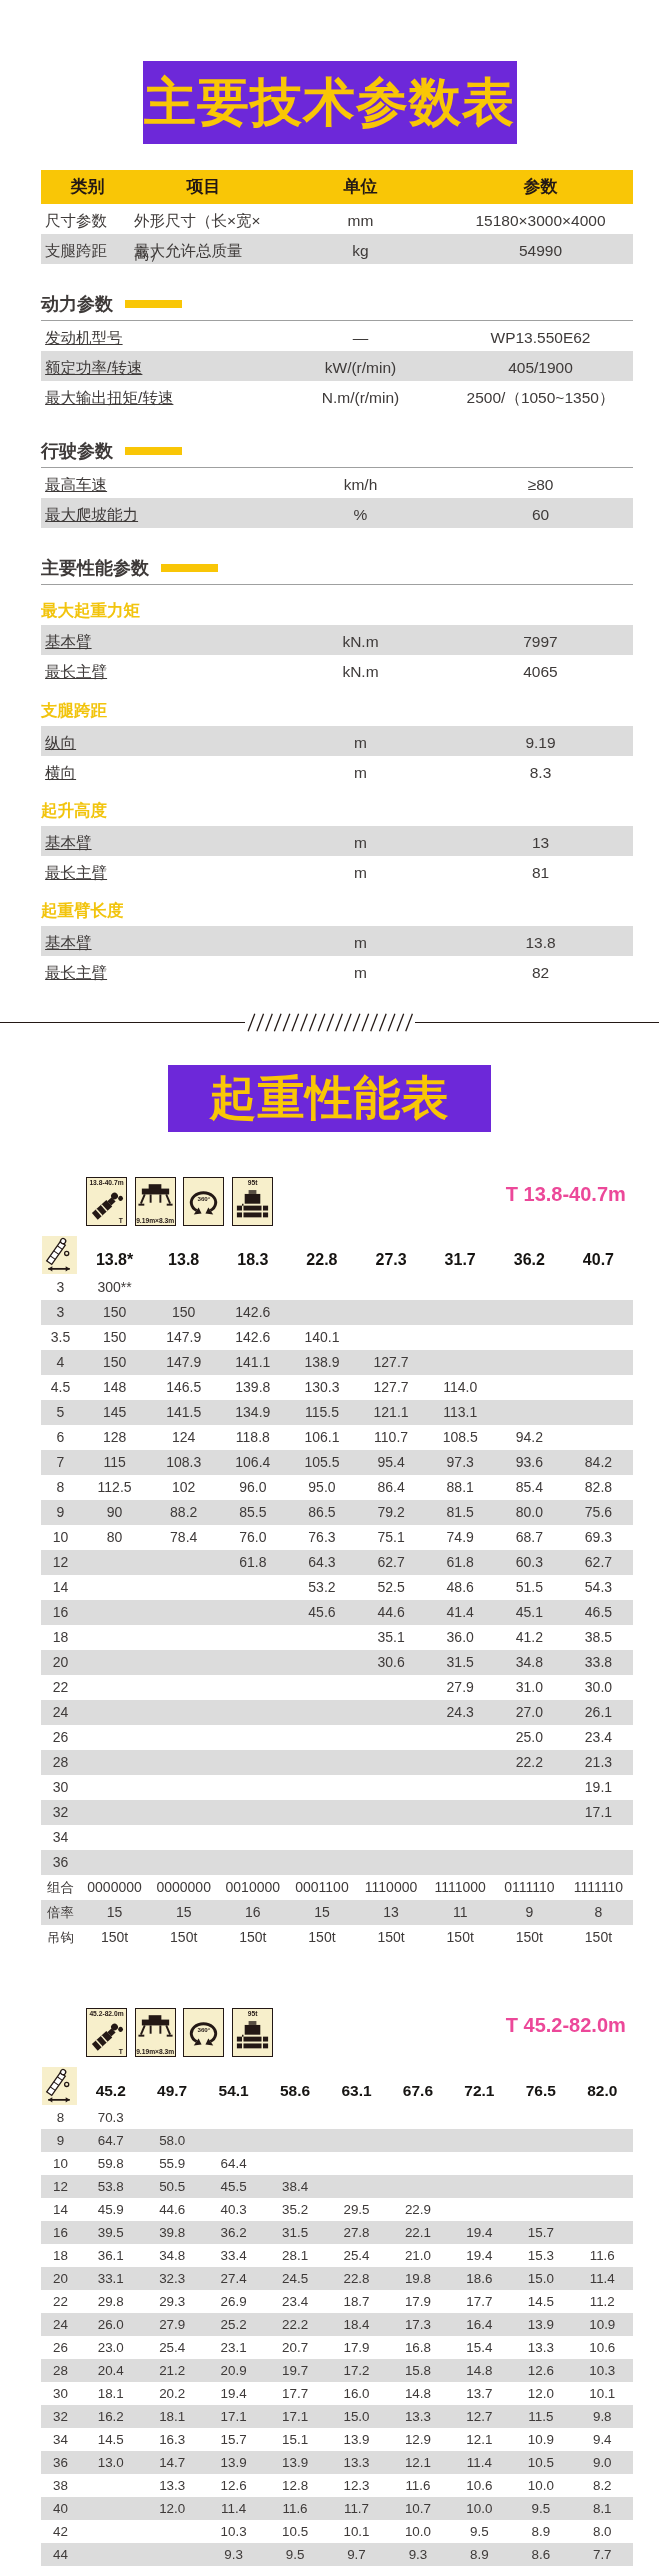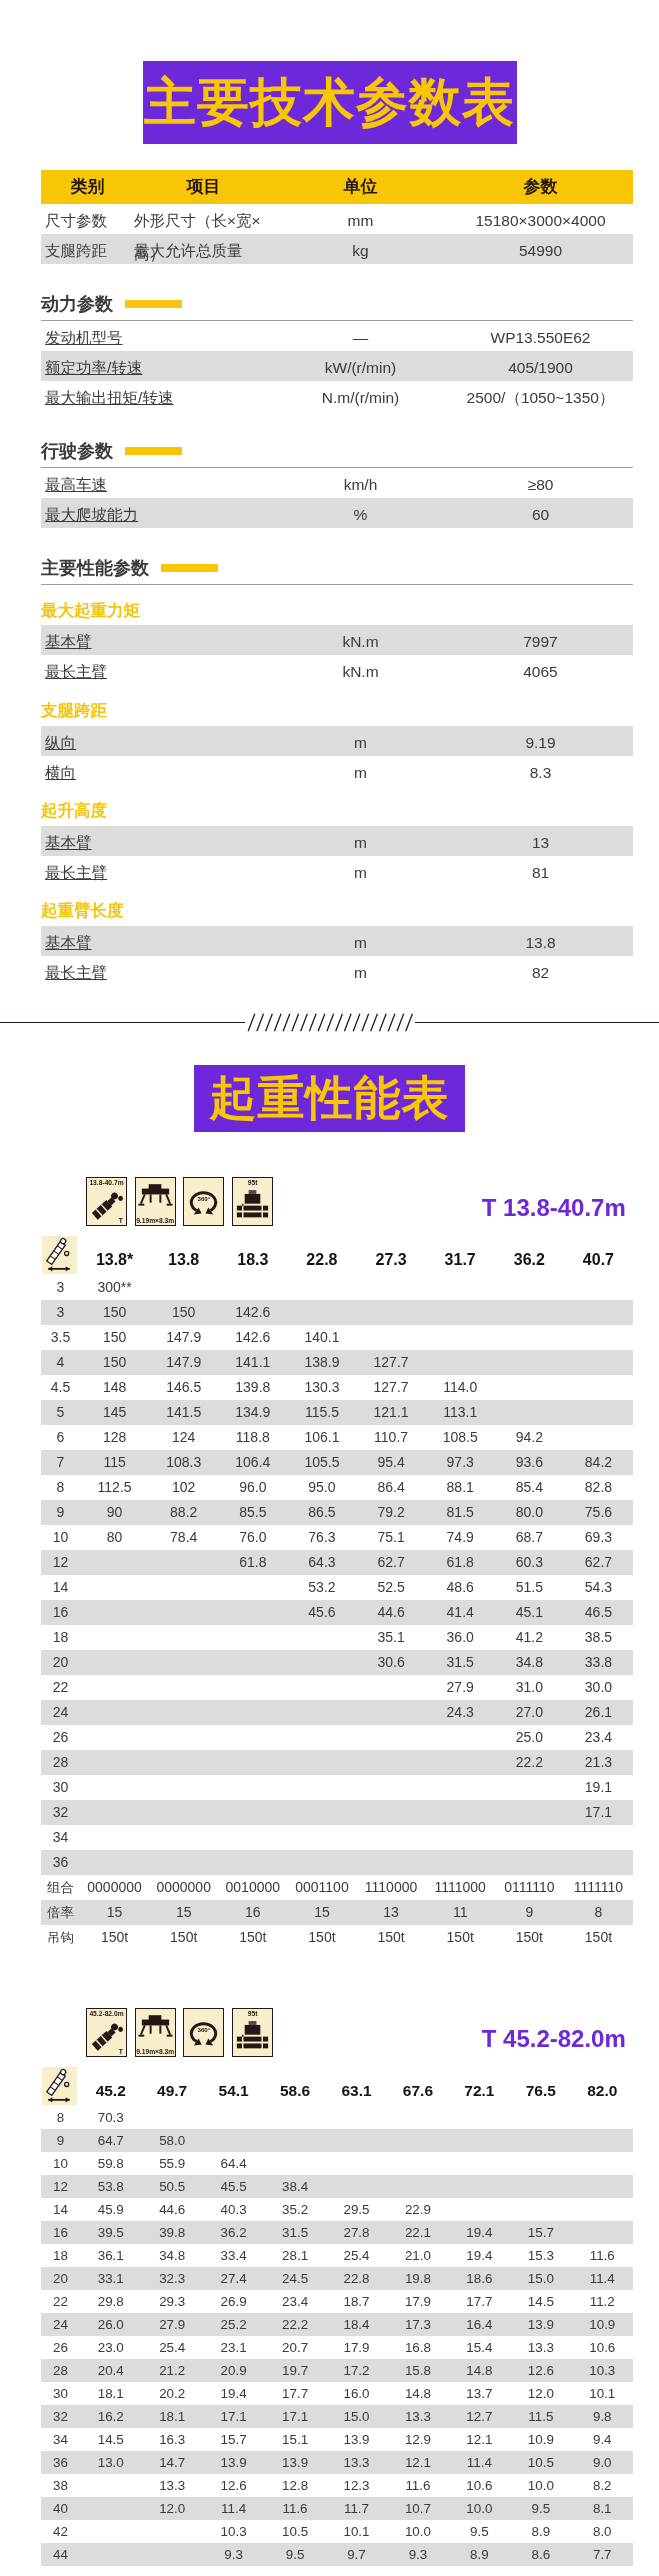--- a/index.html
+++ b/index.html
@@ -2,21 +2,21 @@
 <html style="font-size:8.2px"><head>
 <meta charset="utf-8">
 <style>
   html,body{margin:0;padding:0;background:#fff;}
   body{font-family:"Liberation Sans","DejaVu Sans",sans-serif;color:#3e3a39;}
   .page{width:659px;height:2953px;position:relative;overflow:hidden;background:#ffffff;}
 
   .banner{background:#6d28d9;color:#f9c606;font-weight:bold;text-align:center;
           display:flex;align-items:center;justify-content:center;letter-spacing:1px;}
   .banner-1{width:374px;height:83px;font-size:52px;margin:61px auto 0;}
-  .banner-2{width:271px;height:67px;font-size:47px;margin:30px auto 0;}
+  .banner-2{width:323px;height:67px;font-size:47px;margin:30px auto 0;}
 
   
   .spec{width:592px;margin:26px 0 0 41px;font-size:15.5px;}
   .spec-head{display:grid;grid-template-columns:93px 139px 175px 1fr;background:#f9c606;
              height:34px;line-height:34px;font-weight:bold;color:#231815;font-size:17px;}
   .spec-head div{text-align:center;}
   .spec-row{display:grid;grid-template-columns:93px 139px 175px 1fr;height:30px;line-height:33px;}
   .spec-row .sc1{padding-left:4.1px;text-align:left;}
   .spec-row .sc2{text-align:left;}
   .spec-row .sc2.span2{grid-column:1/3;padding-left:4.1px;text-decoration:underline;}
@@ -39,21 +39,21 @@
   .perf.second{margin-top:58px;}
   .icon-strip{display:flex;gap:7.7px;margin-left:45px;height:49px;}
   .ibox{width:41px;height:49px;background:#f7efcb;border:1.5px solid #231815;box-sizing:border-box;
         position:relative;flex:0 0 auto;}
   .ibox svg{position:absolute;left:0;top:0;width:100%;height:100%;}
   .ilab{position:absolute;font-size:6.7px;font-weight:bold;color:#231815;width:100%;text-align:center;z-index:2;}
   .ilab.top{top:1px;}
   .ilab.bottom{bottom:1px;}
   .ilab.br{right:3.1px;bottom:1px;width:auto;}
   .ilab.mid{top:17.5px;font-size:6.2px;}
-  .range-label{position:absolute;right:7.2px;top:17px;font-size:24px;font-weight:bold;color:#6d28d9;}
+  .range-label{position:absolute;right:7.2px;top:6px;font-size:20px;font-weight:bold;color:#ec4899;}
   .perf-grid{margin-top:18px;}
   .perf-row{display:grid;height:var(--rowh);line-height:var(--rowh);font-size:var(--fs);color:#3e3a39;}
   .perf-row.head{font-weight:bold;color:#161412;font-size:var(--hfs);height:31px;line-height:31px;}
   .pc{text-align:center;}
   .pr-rad{text-align:center;}
   .pr-rad.lab{font-size:13.4px;}
   .rad-ico{position:relative;}
   .rad-ico svg{position:absolute;left:1px;top:-8.2px;}
 </style>
 </head>

